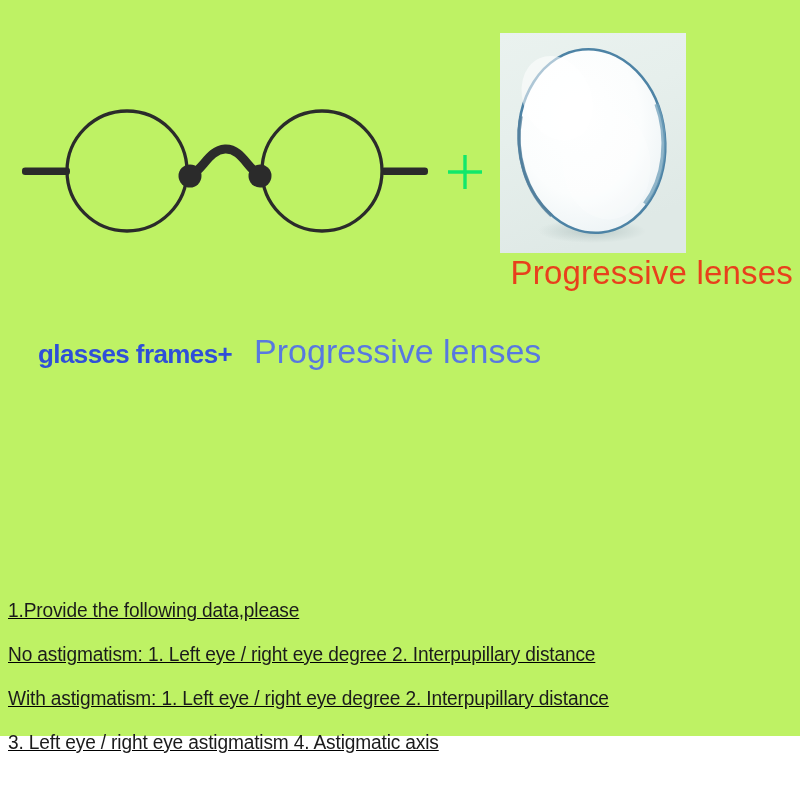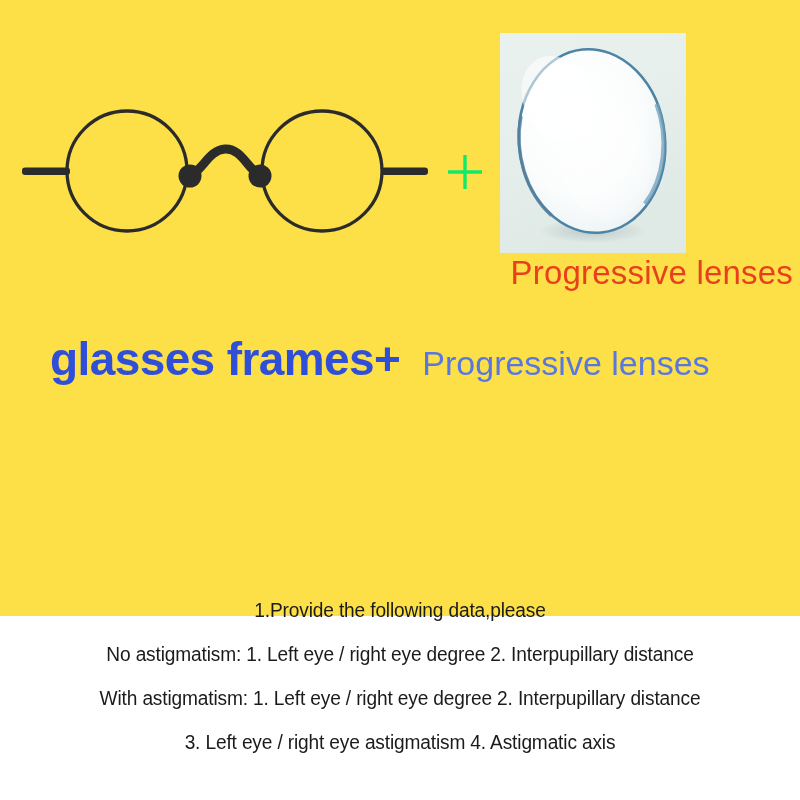--- a/index.html
+++ b/index.html
@@ -11,22 +11,22 @@
   body {
     width: 800px;
     height: 800px;
     overflow: hidden;
     font-family: "Liberation Sans", sans-serif;
     -webkit-font-smoothing: antialiased;
   }
   #page {
     position: relative;
     width: 800px;
-    height: 616px;
-    background: #fde047;
+    height: 736px;
+    background: #bef264;
   }
 
   
   #hero {
     position: absolute;
     left: 0;
     top: 0;
     width: 800px;
     height: 300px;
   }
@@ -74,26 +74,25 @@
   #combo-line {
     position: absolute;
     left: 38px;
     top: 332px;
     width: 740px;
     height: 48px;
     white-space: nowrap;
   }
   #combo-frames {
     font-family: "Liberation Sans Narrow", "Liberation Sans", sans-serif;
-    font-size: 46px;
+    font-size: 26px;
     font-weight: 600;
     color: #2f4fd8;
     letter-spacing: -0.6px;
     vertical-align: baseline;
-    margin-left: 12px;
   }
   #combo-gap {
     display: inline-block;
     width: 22px;
   }
   #combo-lenses {
     font-family: "Liberation Sans", sans-serif;
     font-size: 34px;
     font-weight: 400;
     color: #5878e0;
@@ -118,21 +117,21 @@
     transform: scaleX(0.97);
     transform-origin: left center;
   }
 
   
   #detail-block {
     position: absolute;
     left: 0;
     top: 588px;
     width: 800px;
-    text-align: center;
+    text-decoration: underline;
   }
   .detail-line {
     color: #1b1b1b;
     font-family: "Liberation Sans Narrow", "Liberation Sans", sans-serif;
     font-size: 19.5px;
     line-height: 44px;
     letter-spacing: -0.15px;
     white-space: nowrap;
     transform: scaleX(0.98);
   }

